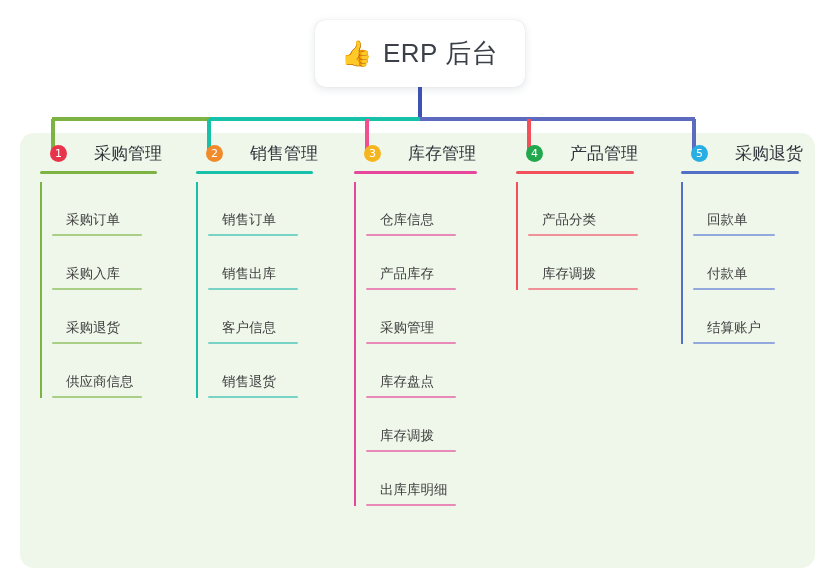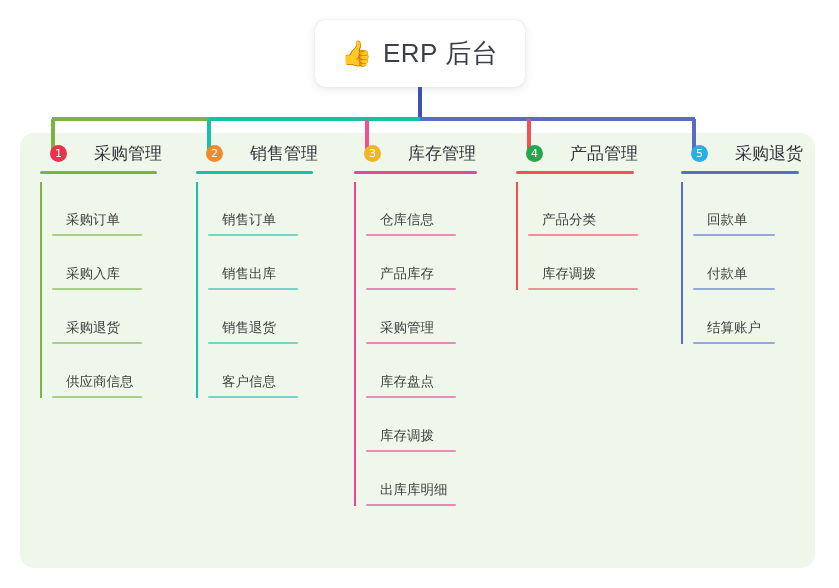--- a/index.html
+++ b/index.html
@@ -196,25 +196,25 @@
           <div class="spine" style="background: rgb(23, 192, 168);"></div>
           <div class="leaf">
             <span class="leaf-text">销售订单</span>
             <div class="leaf-rule" style="background: rgb(118, 211, 198); width: 90px;"></div>
           </div>
           <div class="leaf">
             <span class="leaf-text">销售出库</span>
             <div class="leaf-rule" style="background: rgb(118, 211, 198); width: 90px;"></div>
           </div>
           <div class="leaf">
+            <span class="leaf-text">客户信息</span>
+            <div class="leaf-rule" style="background: rgb(118, 211, 198); width: 90px;"></div>
+          </div>
+          <div class="leaf">
             <span class="leaf-text">销售退货</span>
-            <div class="leaf-rule" style="background: rgb(118, 211, 198); width: 90px;"></div>
-          </div>
-          <div class="leaf">
-            <span class="leaf-text">客户信息</span>
             <div class="leaf-rule" style="background: rgb(118, 211, 198); width: 90px;"></div>
           </div>
         </div>
       </div>
       <div class="branch" style="left: 354px; width: 148px;">
         <div class="branch-head">
           <span class="badge" style="background: rgb(245, 181, 30);">3</span>
           <span class="branch-label">库存管理</span>
         </div>
         <div class="head-rule" style="background: rgb(232, 70, 154); width: 123px;"></div>

